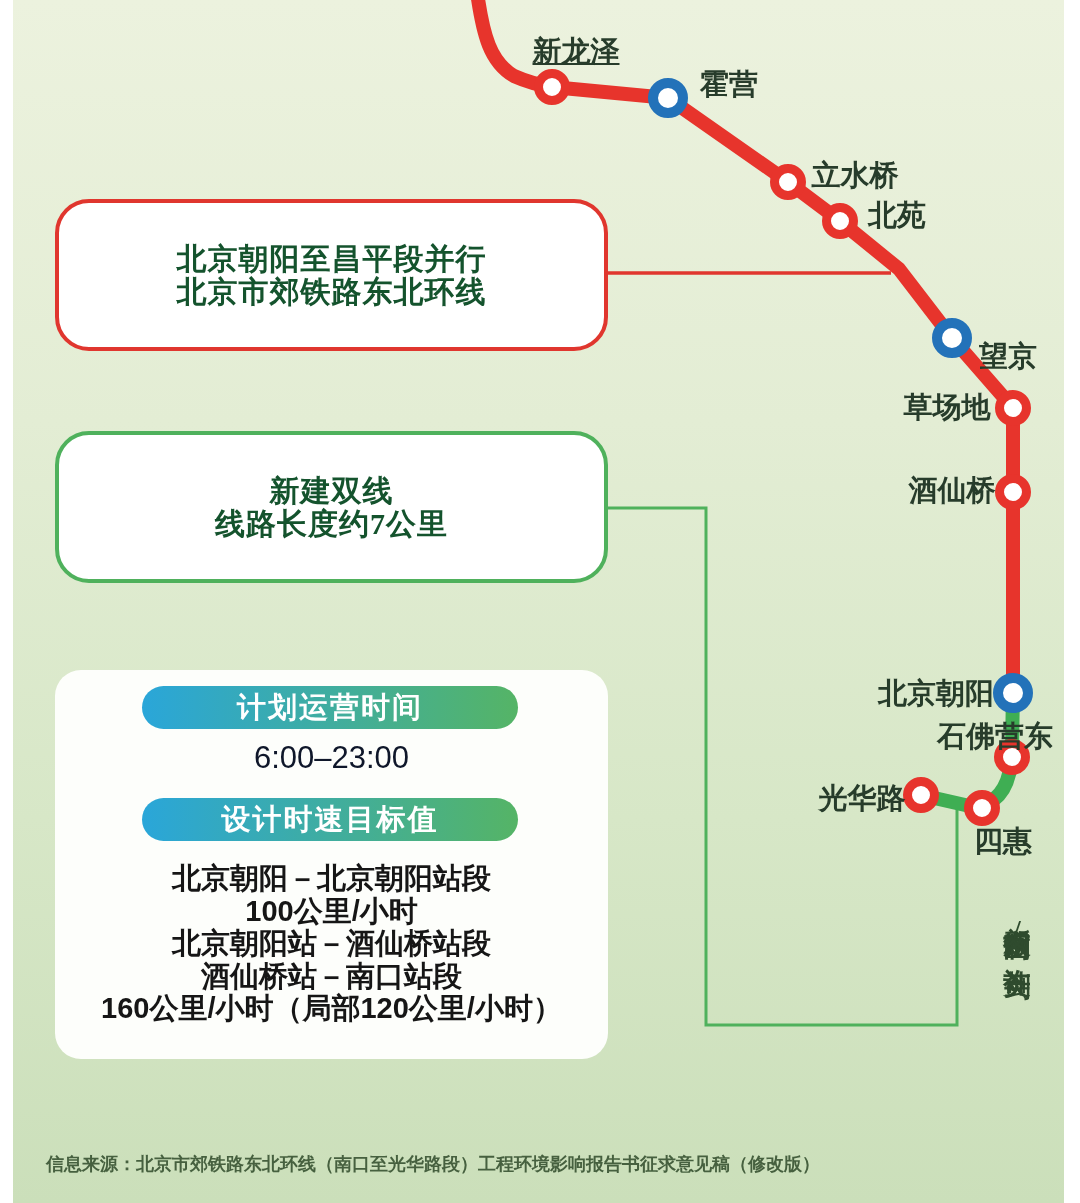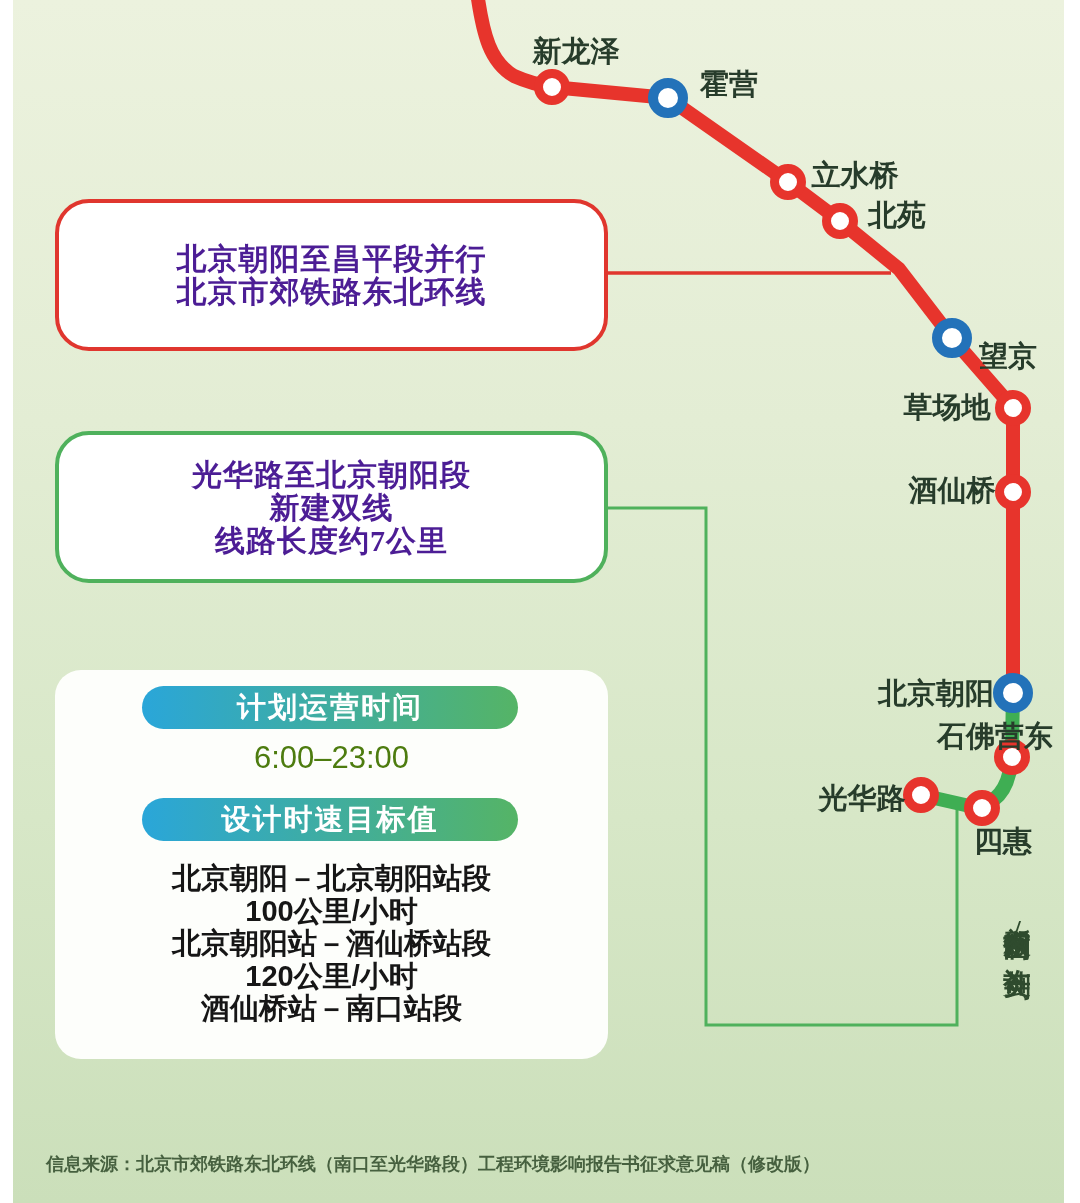--- a/index.html
+++ b/index.html
@@ -29,39 +29,39 @@
     font-family:"Liberation Serif","DejaVu Serif",serif;
   }
   .callout{
     position:absolute;left:55px;width:553px;height:152px;box-sizing:border-box;
     background:#ffffff;border-radius:34px;
     display:flex;flex-direction:column;align-items:center;justify-content:center;
   }
   .callout-red{top:199px;border:4px solid var(--red-border,#e0362e);}
   .callout-green{top:431px;border:4px solid var(--green-border,#4fb15c);}
   .callout .line{
-    font-size:30px;font-weight:bold;color:#4c1d95;line-height:33px;
+    font-size:30px;font-weight:bold;color:#14532d;line-height:33px;
     white-space:nowrap;letter-spacing:1px;
   }
   .panel{
     position:absolute;left:55px;top:670px;width:553px;height:389px;
     background:#fdfefb;border-radius:26px;
   }
   .pill{
     position:absolute;left:87px;width:376px;height:43px;border-radius:22px;
     background:linear-gradient(90deg,var(--pill-blue,#2aa6d9),var(--pill-green,#55b466));
     display:flex;align-items:center;justify-content:center;
     color:#ffffff;font-size:29px;font-weight:bold;letter-spacing:2px;
     font-family:"Liberation Serif","DejaVu Serif",serif;
   }
   .pill-1{top:16px;text-align:center;}
   .pill-2{top:128px;}
   .panel-value{
     position:absolute;left:0;top:740px;width:553px;text-align:center;
-    font-size:31px;color:#4d7c0f;
+    font-size:31px;color:#0f172a;
     font-family:"Liberation Sans","DejaVu Sans",sans-serif;
   }
   .panel .panel-value{top:70px;}
   .speed-lines{
     position:absolute;left:0;top:192px;width:553px;text-align:center;
     font-size:29px;font-weight:600;color:#161616;line-height:32.5px;
     font-family:"Liberation Sans","DejaVu Sans",sans-serif;
   }
   .credit{
     position:absolute;left:999px;top:905px;height:240px;
@@ -83,21 +83,21 @@
 
   <svg class="routes" viewBox="0 0 1080 1203">
     <path class="leader-red" d="M 608 273 L 891 273"></path>
     <path class="leader-green" d="M 608 508 L 706 508 L 706 1025 L 957 1025 L 957 801"></path>
     <path class="route-red" d="M 477 -8 C 483 35 490 62 514 76 Q 532 84 552 87 L 668 98 L 788 182 L 840 221 L 899 269 L 952 338 L 1013 408 L 1013 693"></path>
     <path class="route-green" d="M 1013 690 L 1012 750 Q 1011 803 974 807 L 921 795"></path>
   </svg>
 
   <div id="stations-layer">
       <div class="station st-regular" style="left: 552px; top: 87px;"></div>
-      <div class="st-label" style="left: 576px; top: 52px;">新龙泽</div>
+      <div class="st-label" style="left: 576px; top: 52px; text-decoration: underline;">新龙泽</div>
       <div class="station st-transfer" style="left: 668px; top: 98px;"></div>
       <div class="st-label" style="left: 729px; top: 85px;">霍营</div>
       <div class="station st-regular" style="left: 788px; top: 182px;"></div>
       <div class="st-label" style="left: 855px; top: 176px;">立水桥</div>
       <div class="station st-regular" style="left: 840px; top: 221px;"></div>
       <div class="st-label" style="left: 897px; top: 216px;">北苑</div>
       <div class="station st-transfer" style="left: 952px; top: 338px;"></div>
       <div class="st-label" style="left: 1008px; top: 332px; margin-top: 25px;">望京</div>
       <div class="station st-regular" style="left: 1013px; top: 408px;"></div>
       <div class="st-label" style="left: 947px; top: 408px;">草场地</div>
@@ -112,33 +112,32 @@
       <div class="station st-regular" style="left: 982px; top: 808px;"></div>
       <div class="st-label" style="left: 1003px; top: 842px;">四惠</div>
     </div>
 
   <div class="callout callout-red">
     <div class="line">北京朝阳至昌平段并行</div>
     <div class="line">北京市郊铁路东北环线</div>
   </div>
 
   <div class="callout callout-green">
-    <div class="line">光华路至北京朝阳段</div>
     <div class="line">新建双线</div>
     <div class="line">线路长度约7公里</div>
   </div>
 
   <div class="panel">
     <div class="pill pill-1">计划运营时间</div>
     <div class="panel-value">6:00–23:00</div>
     <div class="pill pill-2">设计时速目标值</div>
     <div class="speed-lines" id="speed-lines">
         <div>北京朝阳－北京朝阳站段</div>
         <div>100公里/小时</div>
         <div>北京朝阳站－酒仙桥站段</div>
-        <div>120公里/小时</div>
         <div>酒仙桥站－南口站段</div>
+        <div>160公里/小时（局部120公里/小时）</div>
       </div>
   </div>
 
   <div class="credit">新京报制图/许英剑</div>
   <div class="source">信息来源：北京市郊铁路东北环线（南口至光华路段）工程环境影响报告书征求意见稿（修改版）</div>
 </div>
 
 </body></html>

